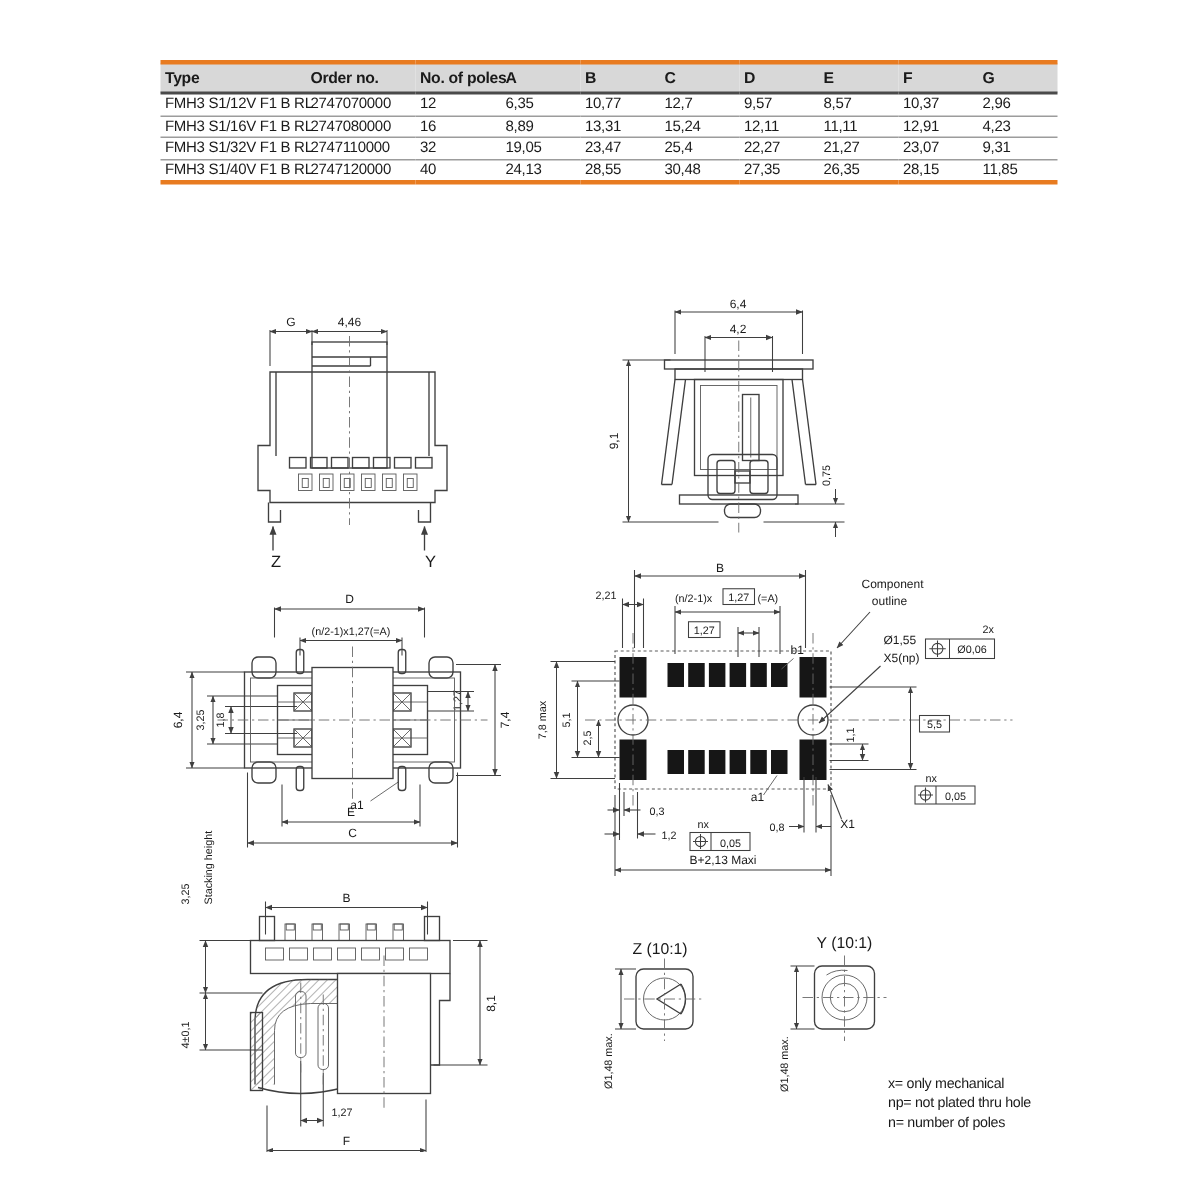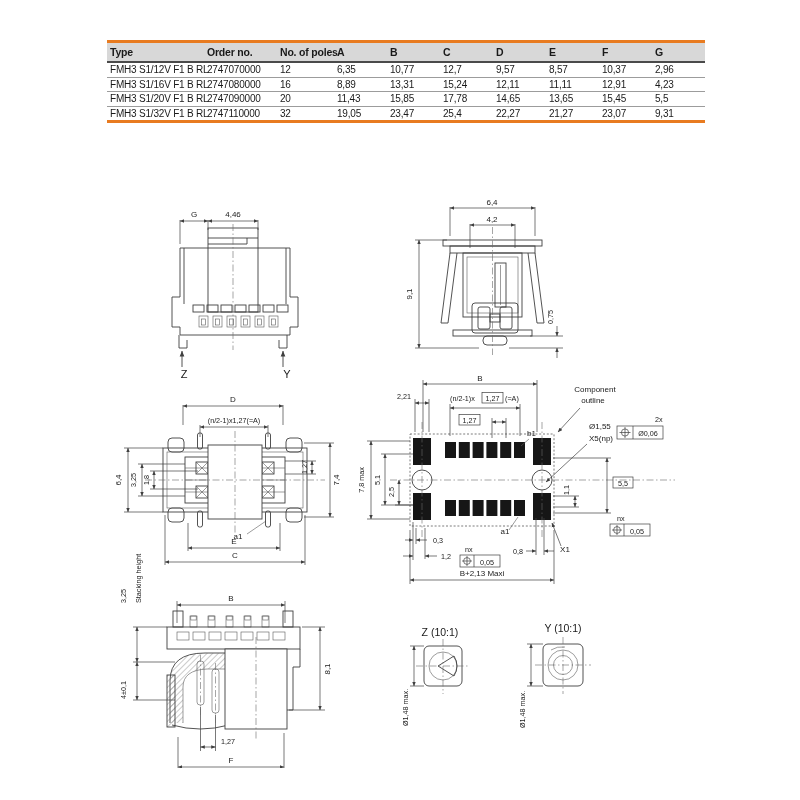--- a/index.html
+++ b/index.html
@@ -96,42 +96,42 @@
           <td>16</td>
           <td>8,89</td>
           <td>13,31</td>
           <td>15,24</td>
           <td>12,11</td>
           <td>11,11</td>
           <td>12,91</td>
           <td>4,23</td>
         </tr>
         <tr>
-          <td>FMH3 S1/20V F1 B RL</td>
-          <td>2747090000</td>
-          <td>20</td>
-          <td>11,43</td>
-          <td>15,85</td>
-          <td>17,78</td>
-          <td>14,65</td>
-          <td>13,65</td>
-          <td>15,45</td>
-          <td>5,5</td>
-        </tr>
-        <tr>
           <td>FMH3 S1/32V F1 B RL</td>
           <td>2747110000</td>
           <td>32</td>
           <td>19,05</td>
           <td>23,47</td>
           <td>25,4</td>
           <td>22,27</td>
           <td>21,27</td>
           <td>23,07</td>
           <td>9,31</td>
+        </tr>
+        <tr>
+          <td>FMH3 S1/40V F1 B RL</td>
+          <td>2747120000</td>
+          <td>40</td>
+          <td>24,13</td>
+          <td>28,55</td>
+          <td>30,48</td>
+          <td>27,35</td>
+          <td>26,35</td>
+          <td>28,15</td>
+          <td>11,85</td>
         </tr>
       </tbody>
   </table>
 
   <svg style="left:135px;top:200px" width="215" height="180" viewBox="0 0 215 180">
     <g class="dimln">
       <path d="M45,44 V20 M73,30 V20 M123,30 V20"></path>
       <line x1="45" y1="21" x2="73" y2="21" marker-start="url(#arr)" marker-end="url(#arr)"></line>
       <line x1="73" y1="21" x2="123" y2="21" marker-start="url(#arr)" marker-end="url(#arr)"></line>
     </g>
@@ -474,14 +474,19 @@
       <path d="M36,38 Q42,34 50,35" class="lnthin"></path>
     </g>
     <path class="cline" d="M48,25 V82 M20,53 H76"></path>
     <g class="dimln">
       <path d="M28,32 H12 M28,74 H12"></path>
       <line x1="16" y1="32" x2="16" y2="74" marker-start="url(#arr)" marker-end="url(#arr)"></line>
     </g>
     <text class="dimts" transform="rotate(-90 10 116)" x="10" y="116">Ø1,48 max.</text>
   </svg>
 
+  <div class="footnotes">
+    <div>x= only mechanical</div>
+    <div>np= not plated thru hole</div>
+    <div>n= number of poles</div>
+  </div>
 
 </div>
 
 </body></html>

